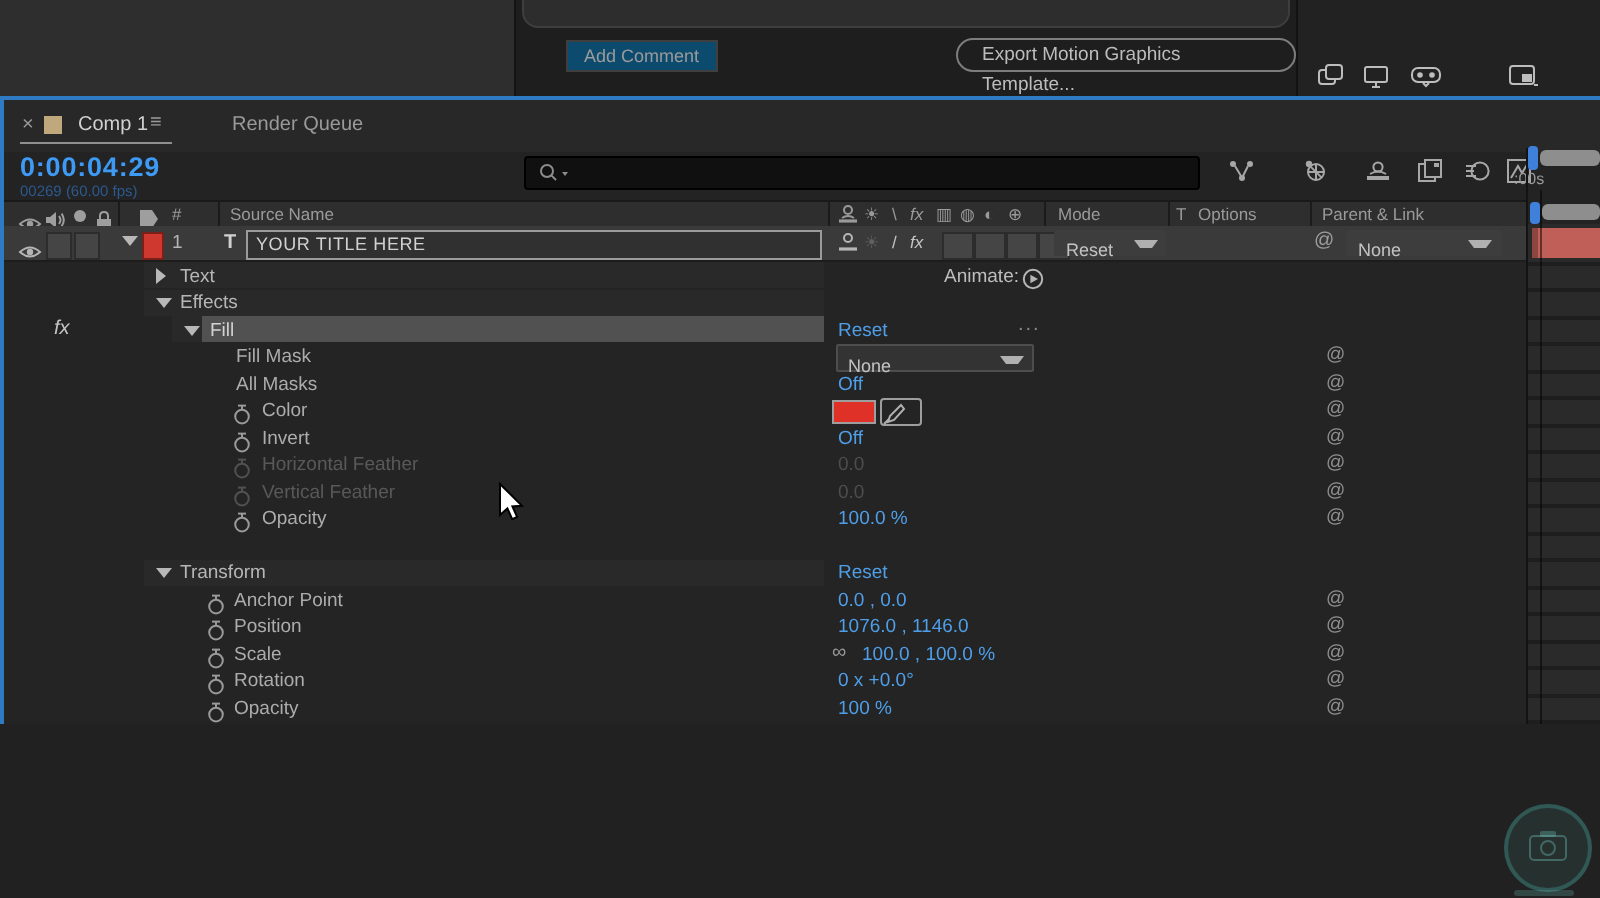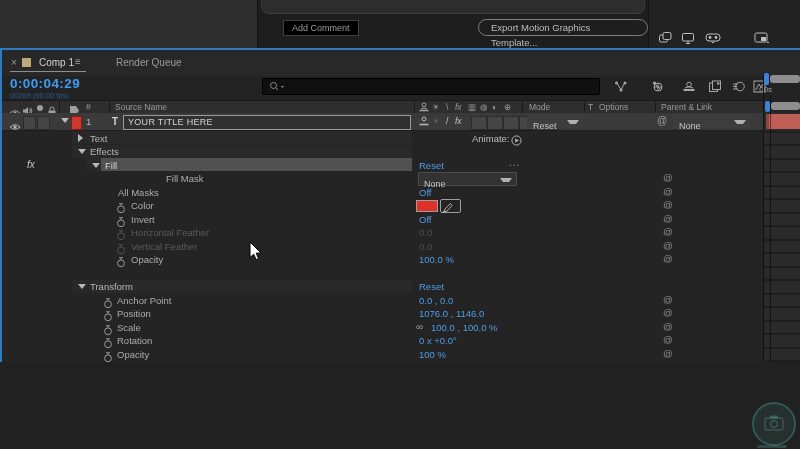--- a/index.html
+++ b/index.html
@@ -7,21 +7,21 @@
         font-family:"Liberation Sans",sans-serif;background:#232323;
         -webkit-font-smoothing:antialiased;}
   .abs{position:absolute;}
   .txt{position:absolute;white-space:nowrap;}
   
   #top-left-panel{left:0;top:0;width:257px;height:48px;background:#2e2e2e;border-right:1px solid #141414;}
   #eg-panel{left:258px;top:0;width:390px;height:48px;background:#1e1e1e;border-right:1px solid #121212;}
   #capture-panel{left:649px;top:0;width:151px;height:48px;background:#222;}
   #comment-box{position:absolute;left:3px;top:-9px;width:382px;height:21px;background:#2d2d2d;
                border:1px solid #3e3e3e;border-radius:8px;}
-  #add-comment-btn{position:absolute;left:25px;top:20px;height:14px;padding:0 8px;background:#000000;
+  #add-comment-btn{position:absolute;left:25px;top:20px;height:14px;padding:0 8px;background:#0c4a6e;
                border:1px solid #3f3f3f;color:#9b9b9b;font-size:9px;line-height:14px;}
   #export-btn{position:absolute;left:220px;top:19px;height:15px;padding:0 12px;border:1px solid #7d7d7d;
                border-radius:9px;color:#bcbcbc;font-size:9.5px;line-height:15px;background:transparent;}
   .cap-ico{position:absolute;top:31px;width:16px;height:15px;color:#bdbdbd;}
   
   #focus-top{left:0;top:48px;width:800px;height:2px;background:#2e7bc4;}
   #focus-left{left:0;top:48px;width:2px;height:401px;background:#2e7bc4;}
   
   #tl{left:2px;top:50px;width:798px;height:399px;background:#232323;}
   #tabbar{left:0;top:0;width:798px;height:26px;background:#282828;}
@@ -283,21 +283,21 @@
         <div class="prop-row grp" style="top: 27px;">
           <div class="celltint" style="left: 84px; width: 326px;"></div>
           <div style="position: absolute; left: 99px; top: 0px; width: 311px; height: 13px; background: rgb(81, 81, 81);"></div>
           <span class="txt" style="left: 25px; top: 0.5px; font-size: 10px; font-style: italic; color: rgb(197, 197, 197);">fx</span>
           <span class="twirl-open" style="left: 90px;"></span>
           <span class="lbl" style="left: 103px; color: rgb(210, 210, 210);">Fill</span>
           <span class="hot" style="left: 417px;">Reset</span>
           <span class="txt" style="left: 507px; top: -1px; font-size: 10px; color: rgb(138, 138, 138); letter-spacing: 1px;">...</span>
         </div>
         <div class="prop-row" style="top: 40.5px;">
-          <span class="lbl" style="left: 116px; margin-left: 48px;">Fill Mask</span>
+          <span class="lbl" style="left: 116px;">Fill Mask</span>
           <div class="dd" style="left: 416px; top: 0.5px; width: 97px; height: 12px; background: rgb(51, 51, 51); border: 1px solid rgb(77, 77, 77); position: absolute;"><span style="font-size: 9px; color: rgb(195, 195, 195); line-height: 12px; padding-left: 5px; display: inline-block;">None</span><span class="chev" style="position: absolute; right: 4px; top: 4.5px;"></span></div>
           <span class="pw">@</span>
         </div>
         <div class="prop-row" style="top: 54px;">
           <span class="lbl" style="left: 116px;">All Masks</span>
           <span class="hot" style="left: 417px;">Off</span>
           <span class="pw">@</span>
         </div>
         <div class="prop-row" style="top: 67.5px;">
           <span class="sw" style="left: 114px;"><svg width="10" height="11" viewBox="0 0 10 11">

